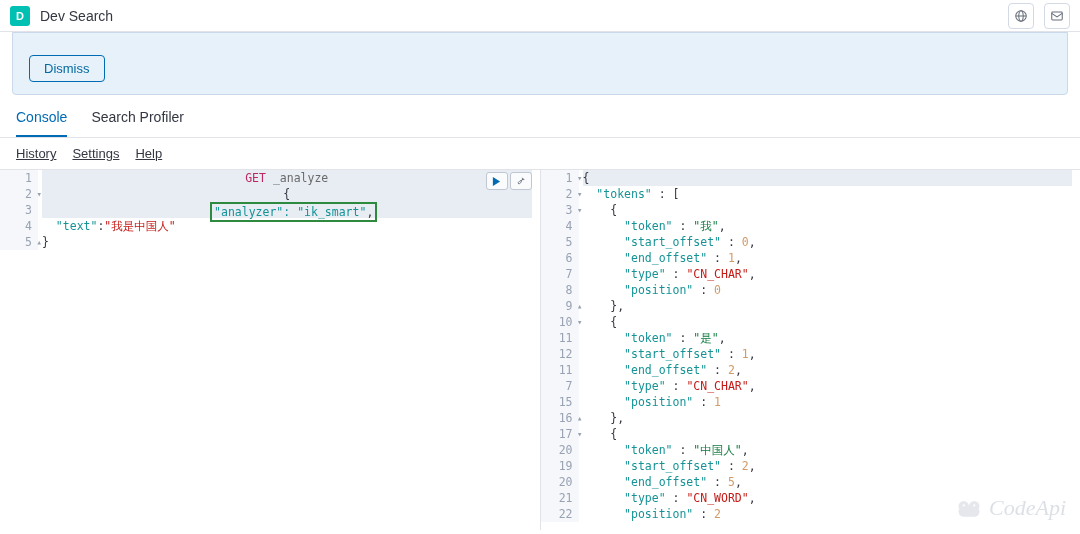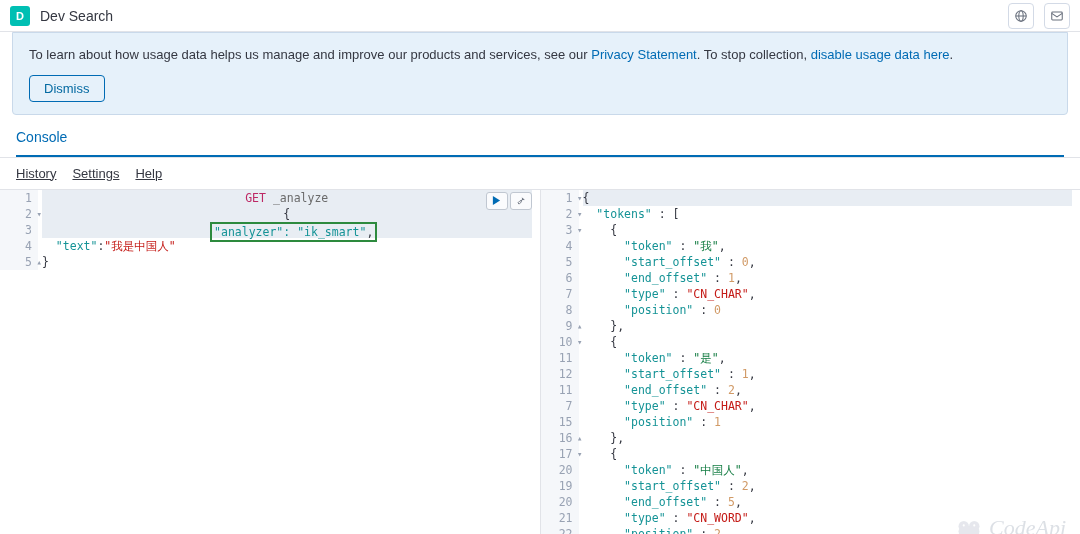--- a/index.html
+++ b/index.html
@@ -10,21 +10,21 @@
     .app-icon { width: 20px; height: 20px; background: #00bfb3; border-radius: 3px; color: #fff; display: flex; align-items: center; justify-content: center; font-size: 11px; font-weight: bold; }
     .header-title { font-size: 14px; }
     .header-right { display: flex; align-items: center; gap: 10px; }
     .icon-btn { width: 26px; height: 26px; border: 1px solid #d3dae6; border-radius: 4px; display: flex; align-items: center; justify-content: center; cursor: pointer; color: #69707d; }
 
     .notice { margin: 0 12px 0 12px; background: #e6f1fa; border: 1px solid #c9d9ea; padding: 12px 16px; border-radius: 0 0 4px 4px; }
     .notice-text { font-size: 13px; line-height: 1.5; }
     .notice a { color: #006bb4; text-decoration: none; }
     .dismiss-btn { margin-top: 10px; display: inline-block; padding: 5px 14px; border: 1px solid #006bb4; color: #0369a1; background: transparent; border-radius: 4px; font-size: 13px; cursor: pointer; }
 
-    .tabs { display: flex; gap: 24px; padding: 14px 16px 0 16px; border-bottom: 1px solid #e1e3e8; flex-direction: column; }
+    .tabs { display: flex; gap: 24px; padding: 14px 16px 0 16px; border-bottom: 1px solid #e1e3e8; }
     .tab { padding-bottom: 10px; font-size: 14px; color: #343741; cursor: pointer; }
     .tab.active { color: #006bb4; border-bottom: 2px solid #006bb4; font-weight: 500; }
 
     .toolbar { display: flex; gap: 16px; padding: 8px 16px; border-bottom: 1px solid #e1e3e8; font-size: 13px; }
     .toolbar span { cursor: pointer; text-decoration: underline; }
 
     .editor-area { display: flex; height: 360px; }
     .pane { flex: 1; position: relative; font-family: Menlo, Consolas, monospace; font-size: 11.5px; overflow: auto; }
     .pane + .pane { border-left: 1px solid #e1e3e8; }
 
@@ -75,28 +75,26 @@
     <div class="icon-btn">
       <svg width="14" height="14" viewBox="0 0 16 16" fill="none" stroke="currentColor" stroke-width="1.2">
           <rect x="2" y="3.5" width="12" height="9" rx="1"></rect>
           <path d="M2 5l6 4 6-4"></path>
         </svg>
     </div>
   </div>
 </div>
 
 <div class="notice">
-  <div class="notice-text">
-    <span>To learn about how usage data helps us manage and improve our products and services, see our </span><a href="#">Privacy Statement</a><span>. To stop collection, </span><a href="#">disable usage data here</a><span>.</span>
-  </div>
   <button class="dismiss-btn">Dismiss</button>
 </div>
 
 <div class="tabs">
   <div class="tab active">Console</div>
+  <div class="tab">Search Profiler</div>
 </div>
 
 <div class="toolbar">
   <span>History</span>
   <span>Settings</span>
   <span>Help</span>
 </div>
 
 <div class="editor-area">
 

